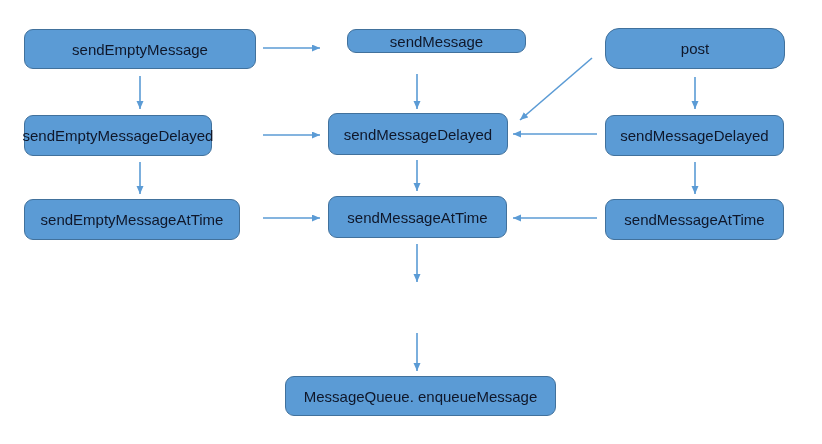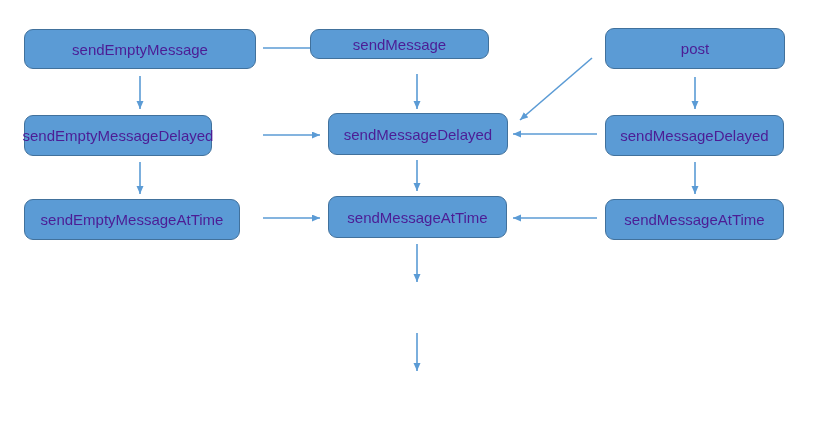--- a/index.html
+++ b/index.html
@@ -25,29 +25,29 @@
   }
   .node {
     position: absolute;
     box-sizing: border-box;
     background: #5b9bd5;
     border: 1.5px solid #41719c;
     border-radius: 9px;
     display: flex;
     align-items: center;
     justify-content: center;
-    color: #4c1d95;
+    color: #0f172a;
     font-size: 15px;
     text-align: center;
     white-space: nowrap;
   }
   
   #n-send-empty-message          { left: 24px;  top: 29px;  width: 232px; height: 40px; }
-  #n-send-message                { left: 310px; top: 29px;  width: 179px; height: 30px; }
-  #n-post                        { left: 605px; top: 28px;  width: 180px; height: 41px; }
+  #n-send-message                { left: 347px; top: 29px;  width: 179px; height: 24px; }
+  #n-post                        { left: 605px; top: 28px;  width: 180px; height: 41px; border-radius: 14px; }
   #n-send-empty-message-delayed  { left: 24px;  top: 115px; width: 188px; height: 41px; }
   #n-send-message-delayed-center { left: 328px; top: 113px; width: 180px; height: 42px; }
   #n-send-message-delayed-right  { left: 605px; top: 115px; width: 179px; height: 41px; }
   #n-send-empty-message-at-time  { left: 24px;  top: 199px; width: 216px; height: 41px; }
   #n-send-message-at-time-center { left: 328px; top: 196px; width: 179px; height: 42px; }
   #n-send-message-at-time-right  { left: 605px; top: 199px; width: 179px; height: 41px; }
   #n-handler-enqueue-message     { left: 304px; top: 287px; width: 225px; height: 40px; }
   #n-message-queue-enqueue-message { left: 285px; top: 376px; width: 271px; height: 40px; }
 </style>
 </head>
@@ -91,14 +91,15 @@
 
   <div class="node" id="n-send-message-delayed-right">sendMessageDelayed</div>
 
   <div class="node" id="n-send-empty-message-at-time">sendEmptyMessageAtTime</div>
 
   <div class="node" id="n-send-message-at-time-center">sendMessageAtTime</div>
 
   <div class="node" id="n-send-message-at-time-right">sendMessageAtTime</div>
 
 
+  <div class="node" id="n-message-queue-enqueue-message">MessageQueue. enqueueMessage</div>
 
 </div>
 
 </body></html>

